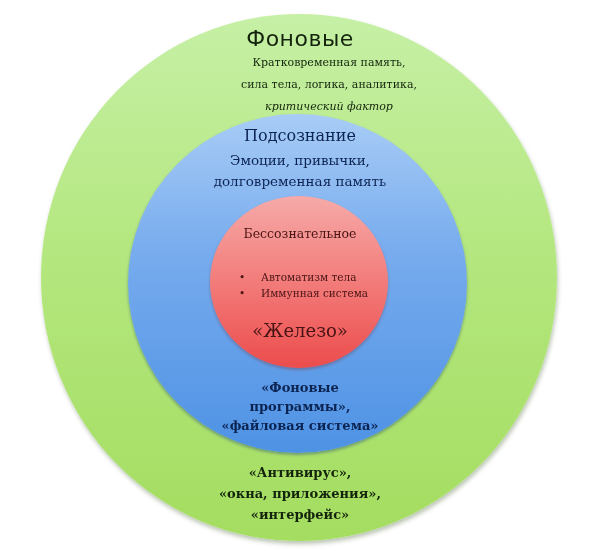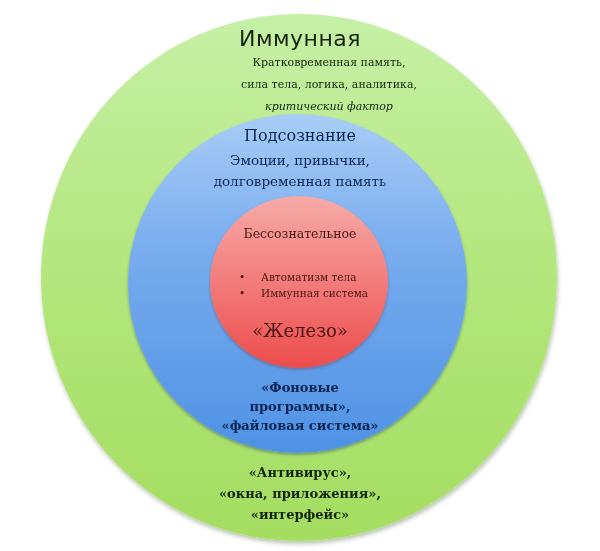--- a/index.html
+++ b/index.html
@@ -120,21 +120,21 @@
     font-weight: bold;
   }
 </style>
 </head>
 <body>
 
 <div class="circle" id="outer"></div>
 <div class="circle" id="middle"></div>
 <div class="circle" id="inner"></div>
 
-<div class="text green-text" id="outer-title">Иммунная</div>
+<div class="text green-text" id="outer-title">Фоновые</div>
 <div class="text green-text" id="outer-desc">
   <div>Кратковременная память,</div>
   <div>сила тела, логика, аналитика,</div>
   <div class="italic">критический фактор</div>
 </div>
 
 <div class="text blue-text" id="middle-title">Подсознание</div>
 <div class="text blue-text" id="middle-desc">
   <div>Эмоции, привычки,</div>
   <div>долговременная память</div>

